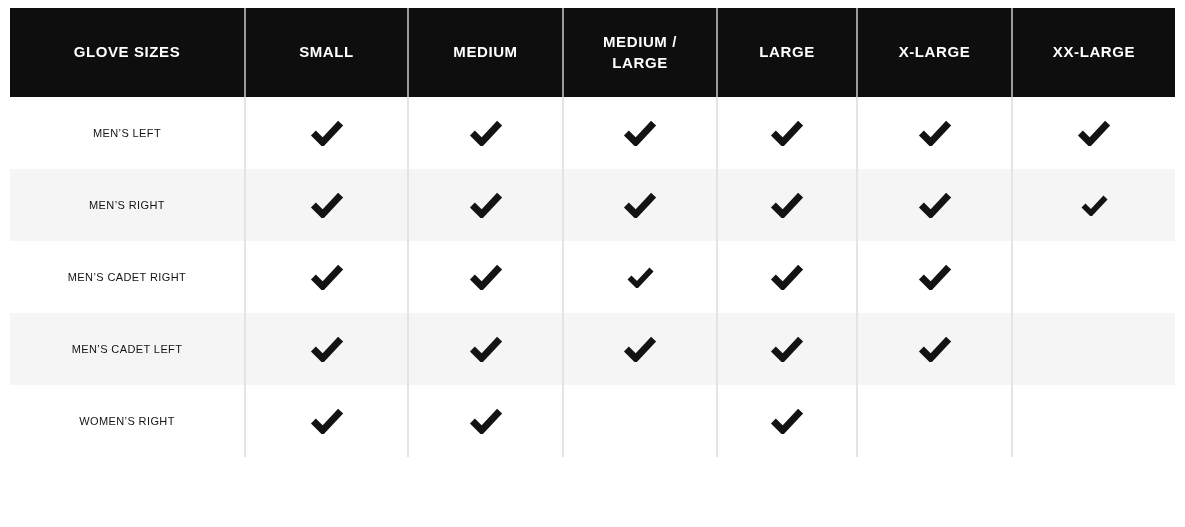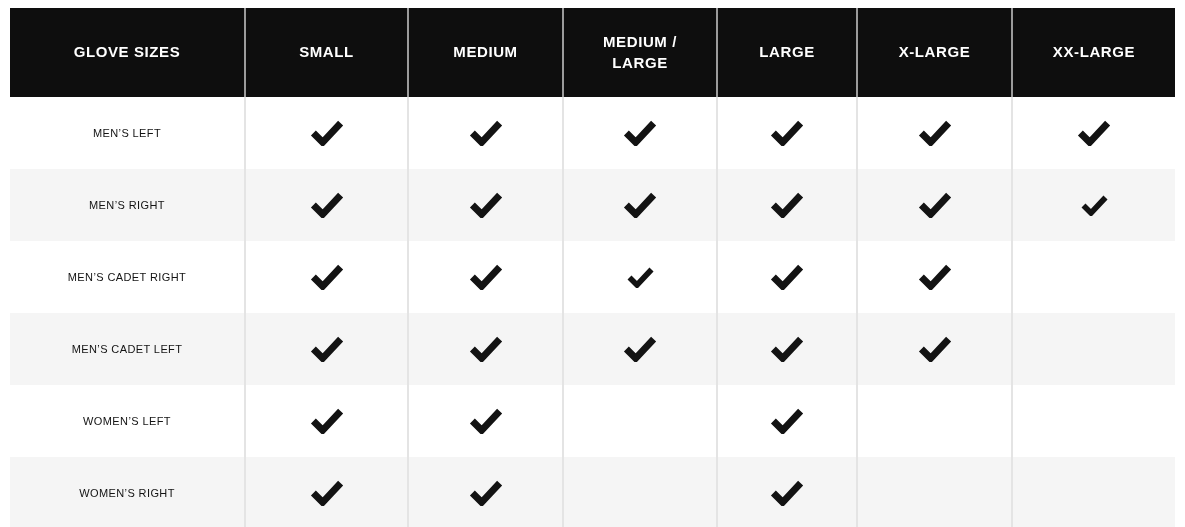--- a/index.html
+++ b/index.html
@@ -166,35 +166,20 @@
               </svg></span></td>
           <td><span class="check-icon"><svg width="34" height="26" viewBox="0 0 27 21">
                 <path d="M2.5 10.5 L10 18 L24.5 2.5" fill="none" stroke="#131313" stroke-width="5.6" stroke-linecap="butt" stroke-linejoin="miter"></path>
               </svg></span></td>
           <td><span class="check-icon"><svg width="34" height="26" viewBox="0 0 27 21">
                 <path d="M2.5 10.5 L10 18 L24.5 2.5" fill="none" stroke="#131313" stroke-width="5.6" stroke-linecap="butt" stroke-linejoin="miter"></path>
               </svg></span></td>
           <td></td>
         </tr>
         <tr>
-          <td class="row-label">WOMEN’S LEFT</td>
-          <td><span class="check-icon"><svg width="34" height="26" viewBox="0 0 27 21">
-                <path d="M2.5 10.5 L10 18 L24.5 2.5" fill="none" stroke="#131313" stroke-width="5.6" stroke-linecap="butt" stroke-linejoin="miter"></path>
-              </svg></span></td>
-          <td><span class="check-icon"><svg width="34" height="26" viewBox="0 0 27 21">
-                <path d="M2.5 10.5 L10 18 L24.5 2.5" fill="none" stroke="#131313" stroke-width="5.6" stroke-linecap="butt" stroke-linejoin="miter"></path>
-              </svg></span></td>
-          <td></td>
-          <td><span class="check-icon"><svg width="34" height="26" viewBox="0 0 27 21">
-                <path d="M2.5 10.5 L10 18 L24.5 2.5" fill="none" stroke="#131313" stroke-width="5.6" stroke-linecap="butt" stroke-linejoin="miter"></path>
-              </svg></span></td>
-          <td></td>
-          <td></td>
-        </tr>
-        <tr>
           <td class="row-label">WOMEN’S RIGHT</td>
           <td><span class="check-icon"><svg width="34" height="26" viewBox="0 0 27 21">
                 <path d="M2.5 10.5 L10 18 L24.5 2.5" fill="none" stroke="#131313" stroke-width="5.6" stroke-linecap="butt" stroke-linejoin="miter"></path>
               </svg></span></td>
           <td><span class="check-icon"><svg width="34" height="26" viewBox="0 0 27 21">
                 <path d="M2.5 10.5 L10 18 L24.5 2.5" fill="none" stroke="#131313" stroke-width="5.6" stroke-linecap="butt" stroke-linejoin="miter"></path>
               </svg></span></td>
           <td></td>
           <td><span class="check-icon"><svg width="34" height="26" viewBox="0 0 27 21">
                 <path d="M2.5 10.5 L10 18 L24.5 2.5" fill="none" stroke="#131313" stroke-width="5.6" stroke-linecap="butt" stroke-linejoin="miter"></path>

